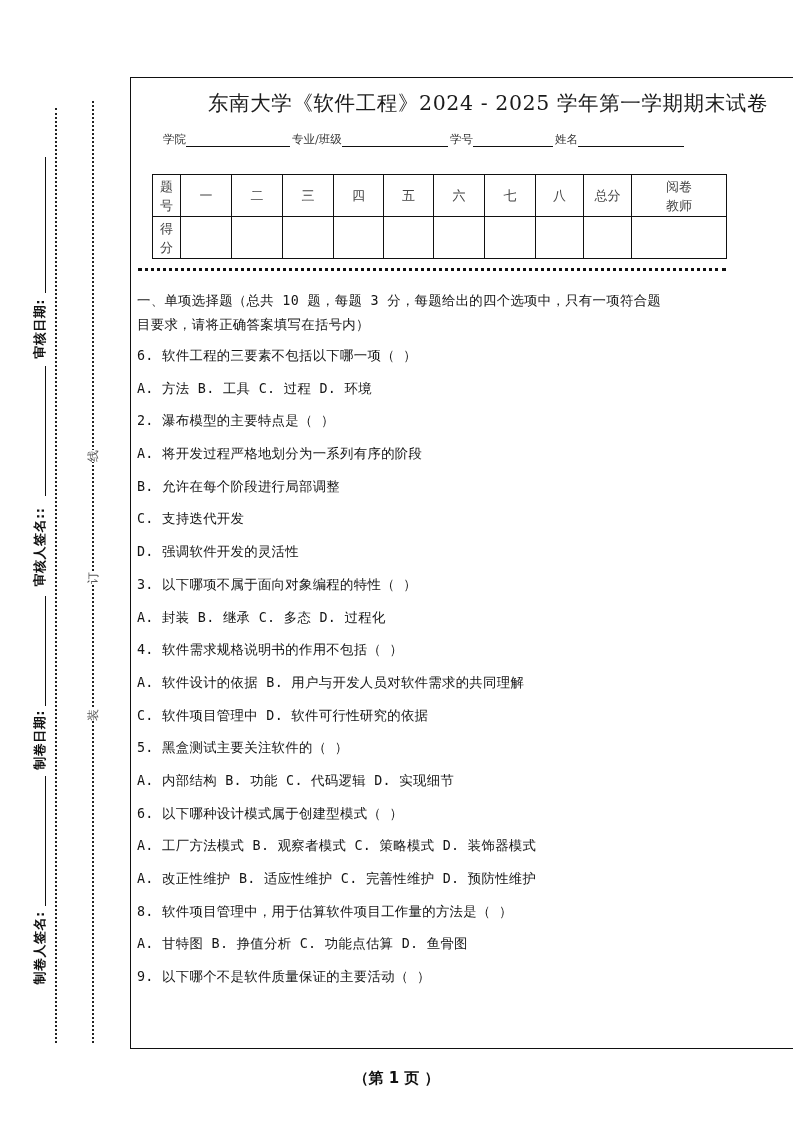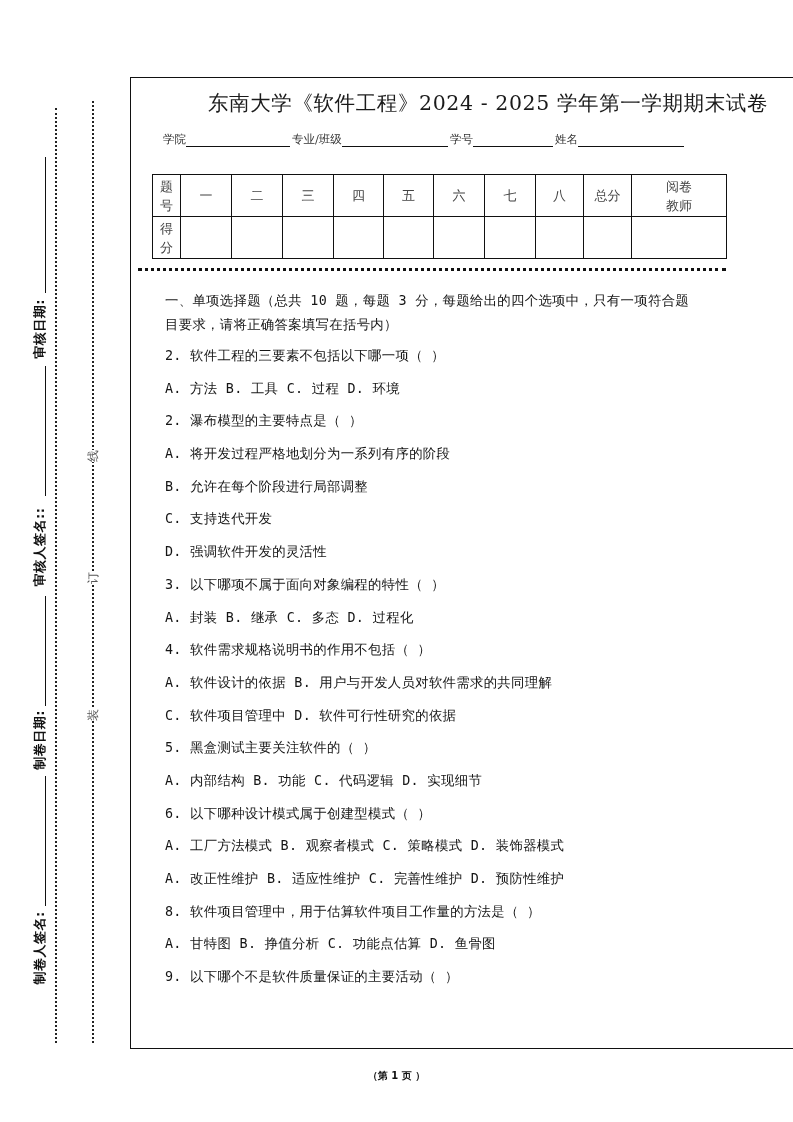--- a/index.html
+++ b/index.html
@@ -84,32 +84,31 @@
       border-top: 3px dotted #111;
     }
 
     .content {
       position: absolute;
       left: 6px; top: 211px;
       width: 604px;
       font-family: "DejaVu Sans Mono", "Liberation Mono", monospace;
       font-size: 13.4px;
       color: #151515;
-      margin-left: 28px;
     }
     .section-head { line-height: 24px; margin-bottom: 7px; letter-spacing: 0.3px; }
     .line { height: 32.7px; line-height: 24px; white-space: nowrap; letter-spacing: 0.3px; }
 
     .footer {
       position: absolute;
       left: 0; width: 793px; top: 1069px;
       text-align: center;
       font-family: "DejaVu Sans", "Liberation Sans", sans-serif;
       font-weight: bold;
-      font-size: 10px;
+      font-size: 15px;
       color: #111;
     }
   </style>
 </head>
 <body>
 
 <div>
   <div class="vline" style="top:157px;height:136px;"></div>
   <div class="vlabel" style="left:40px;top:329px;">审核日期:</div>
   <div class="vline" style="top:366px;height:130px;"></div>
@@ -175,21 +174,21 @@
   </tbody>
     </table>
 
   <div class="dotsep"></div>
 
   <div class="content">
     <div class="section-head">
       <div>一、单项选择题（总共 10 题，每题 3 分，每题给出的四个选项中，只有一项符合题</div>
       <div>目要求，请将正确答案填写在括号内）</div>
     </div>
-    <div class="line">2. 软件工程的三要素不包括以下哪一项（  ）</div>
+    <div class="line">6. 软件工程的三要素不包括以下哪一项（  ）</div>
     <div class="line">A. 方法  B. 工具  C. 过程  D. 环境</div>
     <div class="line">2. 瀑布模型的主要特点是（  ）</div>
     <div class="line">A. 将开发过程严格地划分为一系列有序的阶段</div>
     <div class="line">B. 允许在每个阶段进行局部调整</div>
     <div class="line">C. 支持迭代开发</div>
     <div class="line">D. 强调软件开发的灵活性</div>
     <div class="line">3. 以下哪项不属于面向对象编程的特性（  ）</div>
     <div class="line">A. 封装  B. 继承  C. 多态  D. 过程化</div>
     <div class="line">4. 软件需求规格说明书的作用不包括（  ）</div>
     <div class="line">A. 软件设计的依据  B. 用户与开发人员对软件需求的共同理解</div>

